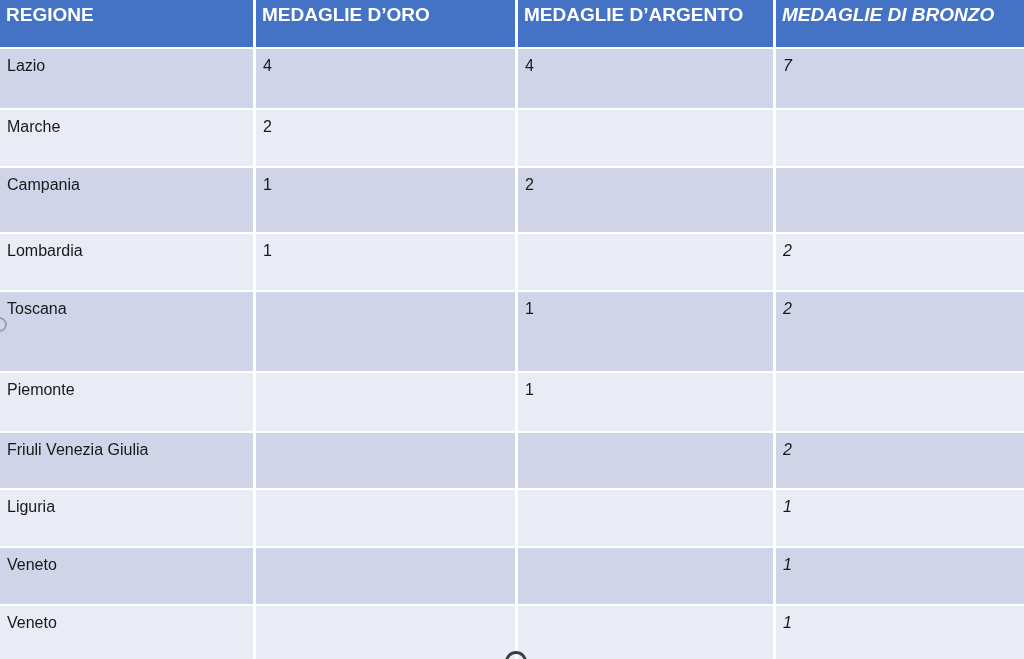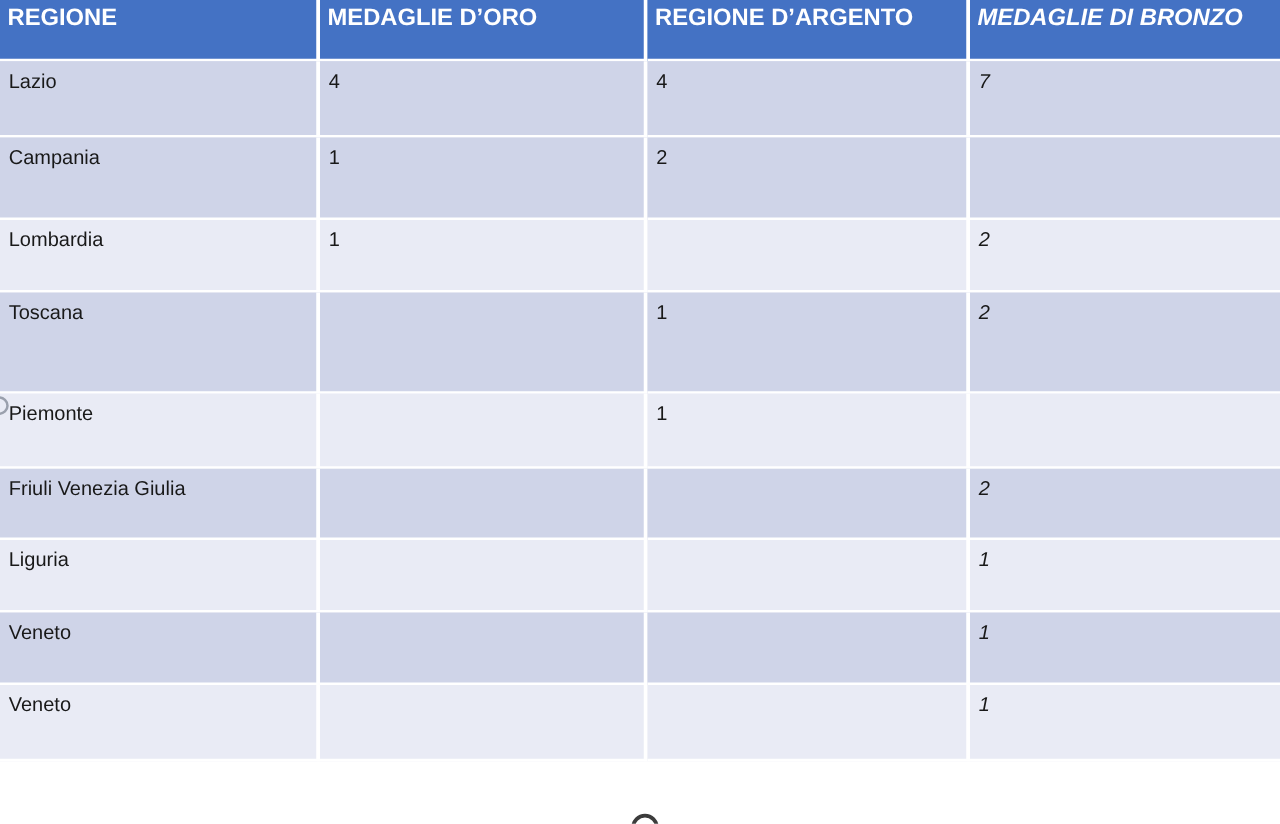--- a/index.html
+++ b/index.html
@@ -96,30 +96,36 @@
     <colgroup>
       <col style="width:256px">
       <col style="width:262px">
       <col style="width:258px">
       <col style="width:248px">
     </colgroup>
     <thead>
       <tr class="row-header">
         <th>REGIONE</th>
         <th>MEDAGLIE D’ORO</th>
-        <th>REGIONE D’ARGENTO</th>
+        <th>MEDAGLIE D’ARGENTO</th>
         <th>MEDAGLIE DI BRONZO</th>
       </tr>
     </thead>
     <tbody>
       <tr class="r0 dark">
         <td>Lazio</td>
         <td>4</td>
         <td>4</td>
         <td>7</td>
+      </tr>
+      <tr class="r1 light">
+        <td>Marche</td>
+        <td>2</td>
+        <td></td>
+        <td></td>
       </tr>
       <tr class="r2 dark">
         <td>Campania</td>
         <td>1</td>
         <td>2</td>
         <td></td>
       </tr>
       <tr class="r3 light">
         <td>Lombardia</td>
         <td>1</td>

